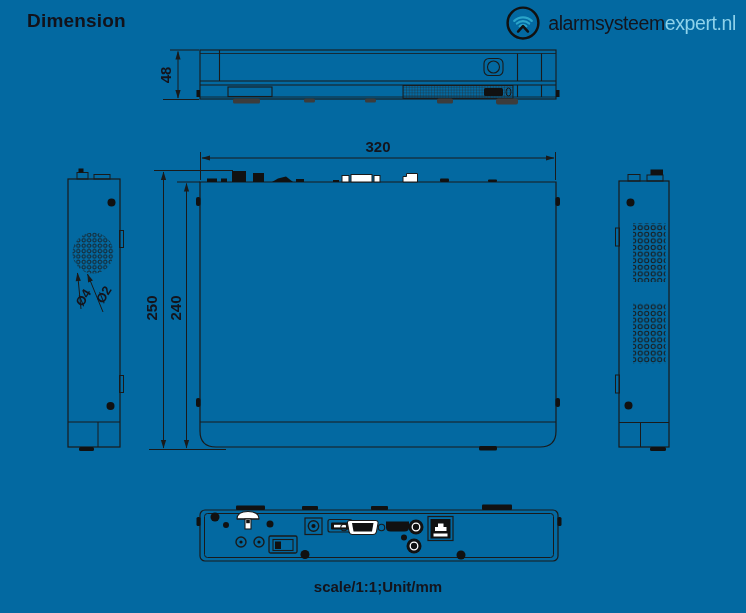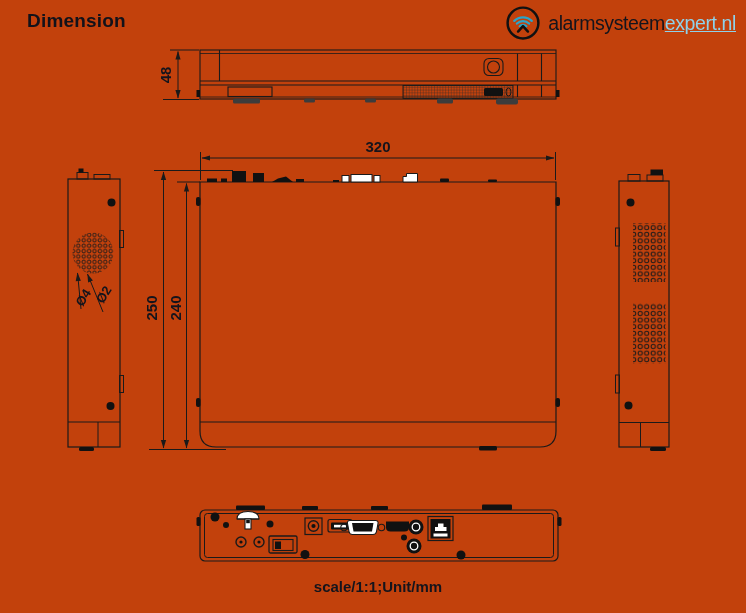--- a/index.html
+++ b/index.html
@@ -1,34 +1,34 @@
 <!DOCTYPE html>
 <html><head>
 <meta charset="utf-8">
 <style>
   html,body{margin:0;padding:0;background:#fff;}
   .canvas{
     position:relative;
     width:746px;height:613px;
-    background:#c2410c;
+    background:#0369a1;
     font-family:"Liberation Sans", sans-serif;
     overflow:hidden;
   }
   .page-title{
     position:absolute;left:27px;top:10px;
     font-size:19px;font-weight:bold;color:#12121a;
     letter-spacing:0.2px;
   }
   .logo{
     position:absolute;top:4px;right:10px;
     display:flex;align-items:center;gap:6px;
   }
   .logo-text{font-size:19.5px;letter-spacing:-0.4px;white-space:nowrap;}
   .logo-bold{font-weight:normal;color:#14141c;}
-  .logo-light{font-weight:normal;color:#8ed2ea;text-decoration:underline;}
+  .logo-light{font-weight:normal;color:#8ed2ea;}
   svg text{font-family:"Liberation Sans", sans-serif;}
   .dim-label{font-size:15px;font-weight:bold;fill:#14141c;}
   .dia-label{font-size:13px;font-weight:bold;fill:#14141c;}
   .footer-label{font-size:15px;font-weight:bold;fill:#14141c;}
 </style>
 </head>
 <body>
 
 <div class="canvas">
 

